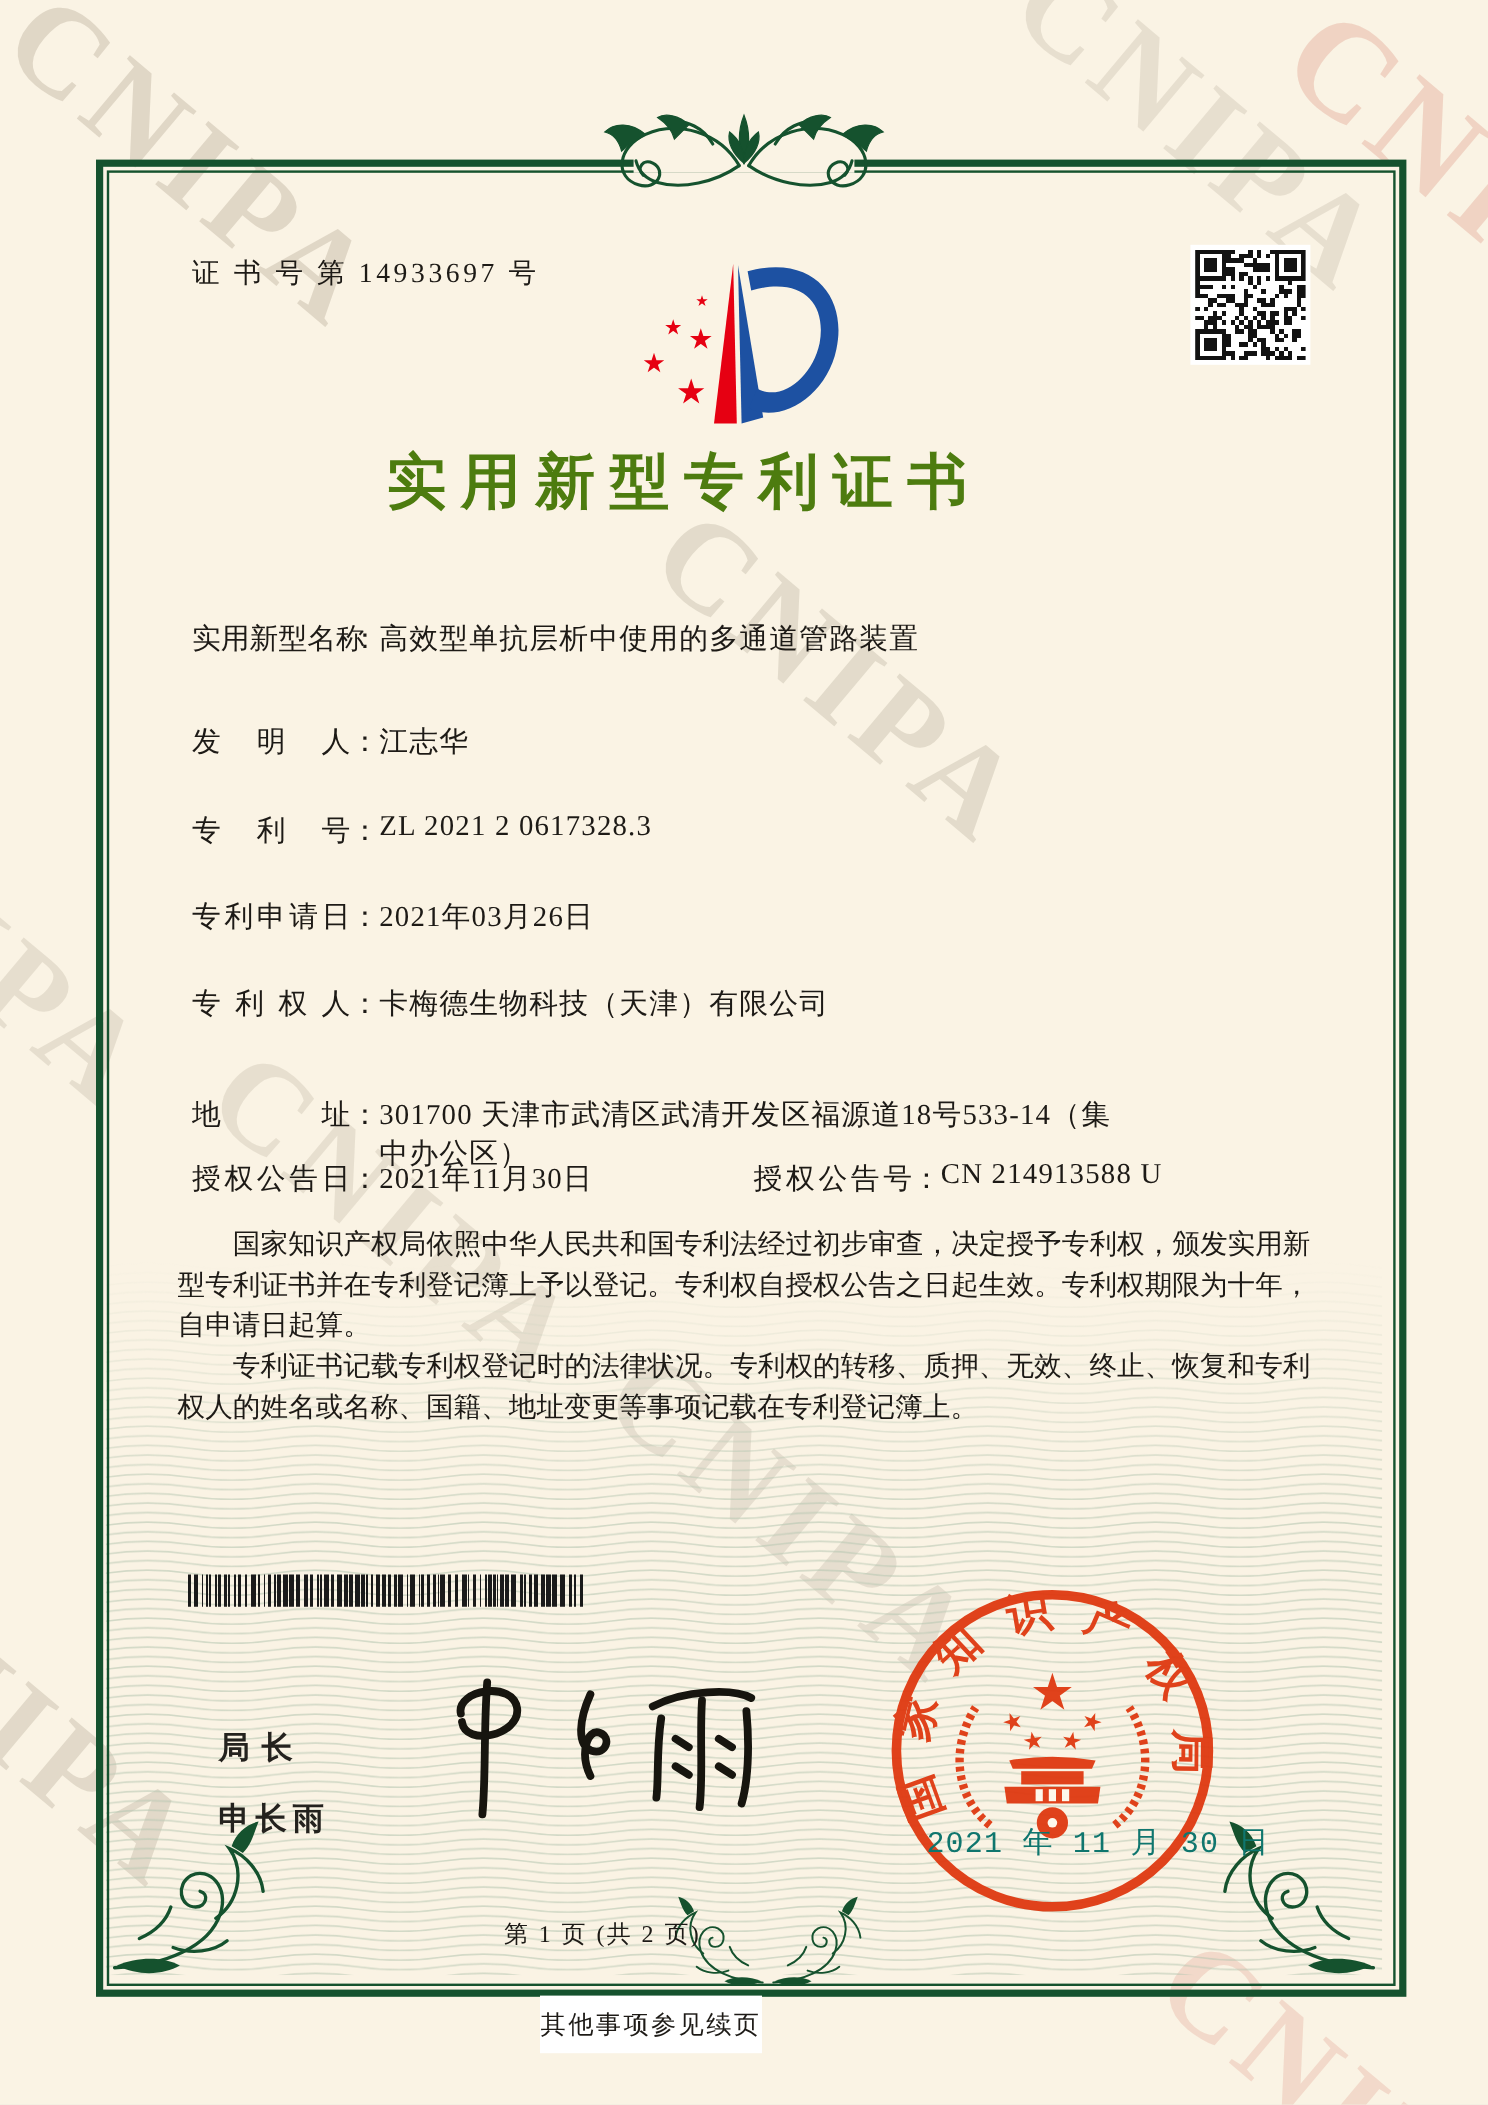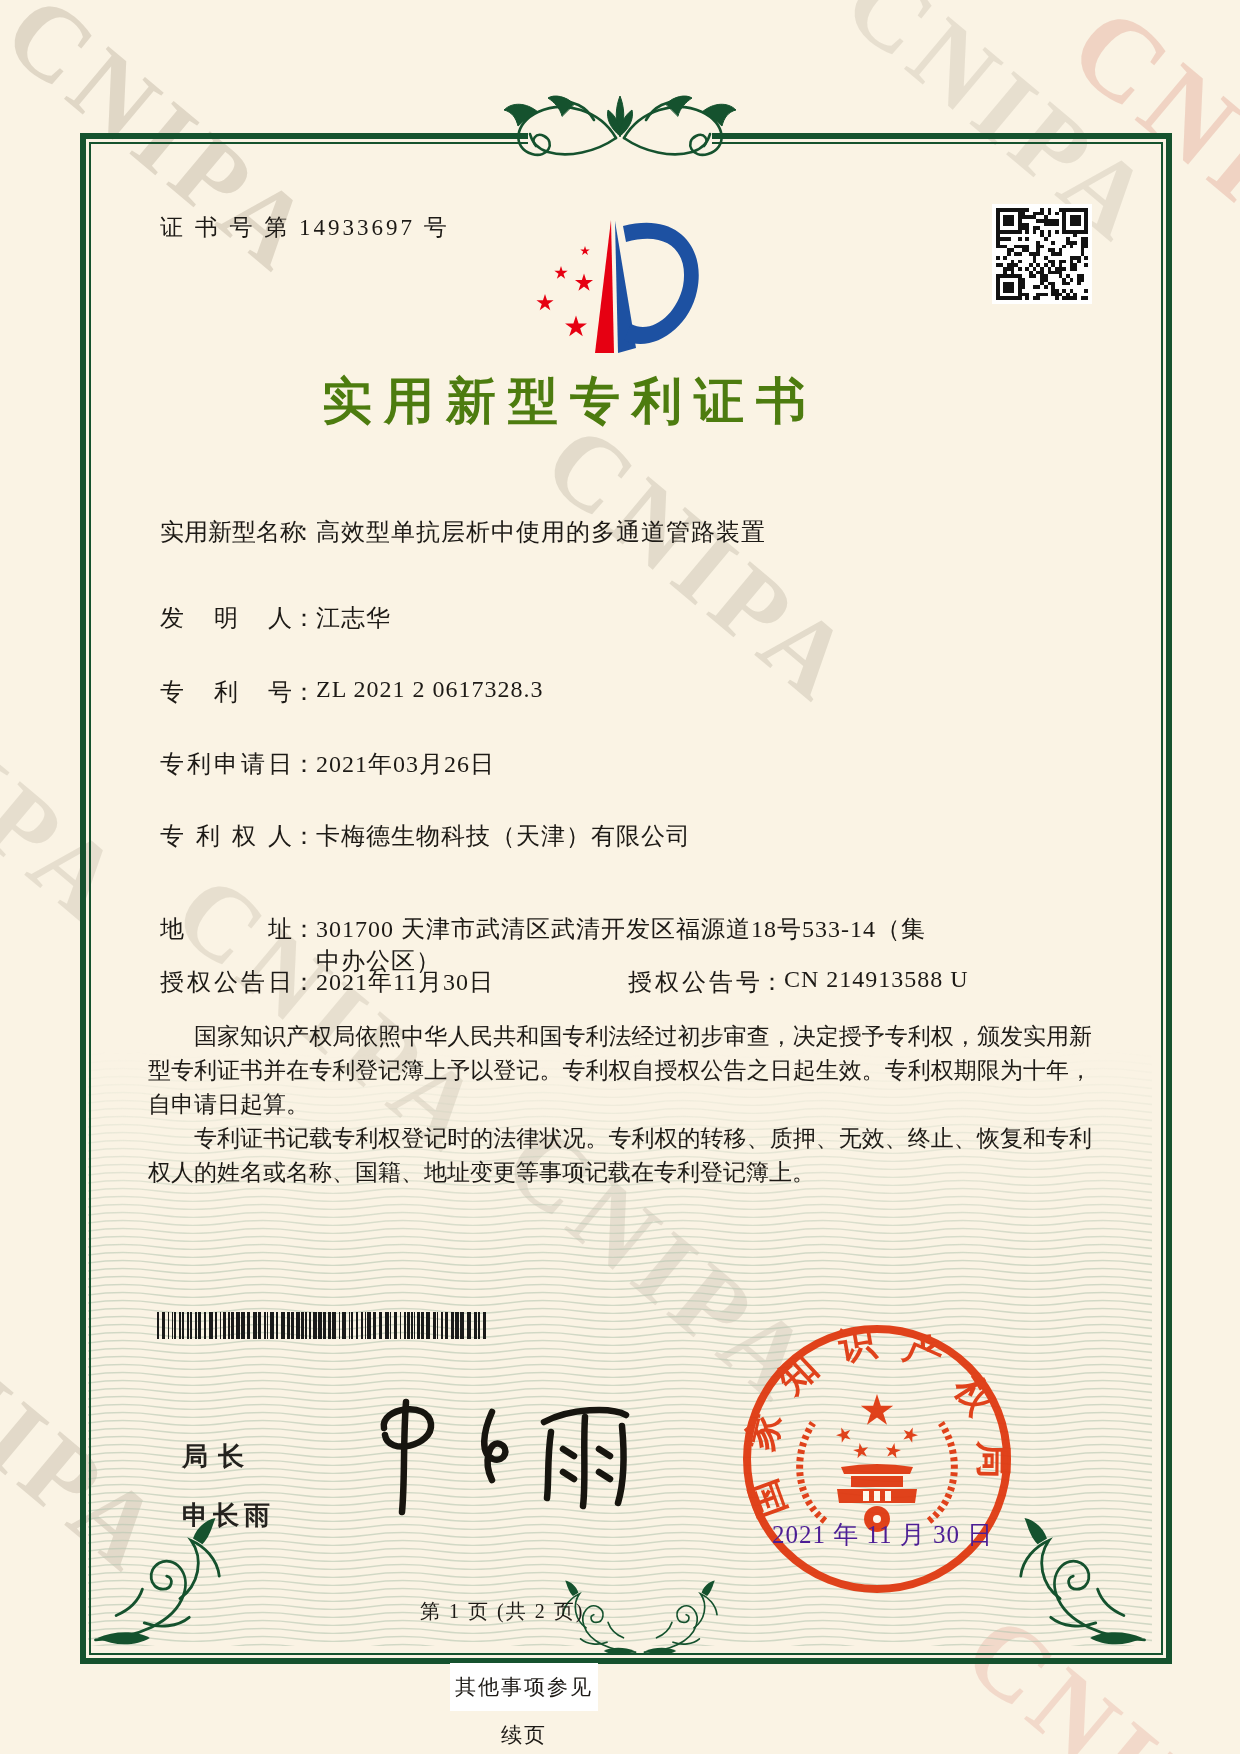--- a/index.html
+++ b/index.html
@@ -40,23 +40,23 @@
       line-height:34px;text-align:justify;}
   .paras p{margin:0;text-indent:2em;}
   .barcode{position:absolute;left:155px;top:1312px;}
   .officer{position:absolute;left:182px;top:1416px;font-family:"Liberation Sans","DejaVu Sans",sans-serif;
       font-size:26px;color:#24221e;font-weight:600;margin-top:23px;}
   .officer .name{margin-top:24px;letter-spacing:5px;}
   .officer .otitle{letter-spacing:10px;}
   .signature{position:absolute;left:372px;top:1386px;}
   .seal{position:absolute;left:736px;top:1318px;mix-blend-mode:multiply;opacity:.95;}
   .seal-date{position:absolute;left:772px;top:1518px;font-size:25px;letter-spacing:1px;
-      color:#4c1d95;z-index:6;white-space:nowrap;}
+      color:#0f766e;z-index:6;white-space:nowrap;font-family:Liberation Mono, monospace;}
   .page-info{position:absolute;left:420px;top:1598px;width:240px;text-align:left;font-size:20px;letter-spacing:2px;}
-  .cont-note{position:absolute;left:450px;top:1663px;width:148px;height:48px;background:#ffffff;
+  .cont-note{position:absolute;left:450px;top:1663px;width:185px;height:48px;background:#ffffff;
       text-align:center;line-height:48px;font-size:21px;letter-spacing:2px;}
 </style>
 </head>
 <body>
 
 <div class="page">
 
   <div id="wm-layer">
       <div class="wm" style="left: 60px; top: -30px; font-size: 105px; color: rgba(202, 192, 173, 0.55);">CNIPA</div>
       <div class="wm" style="left: 900px; top: -60px; font-size: 105px; color: rgba(206, 196, 178, 0.42);">CNIPA</div>

